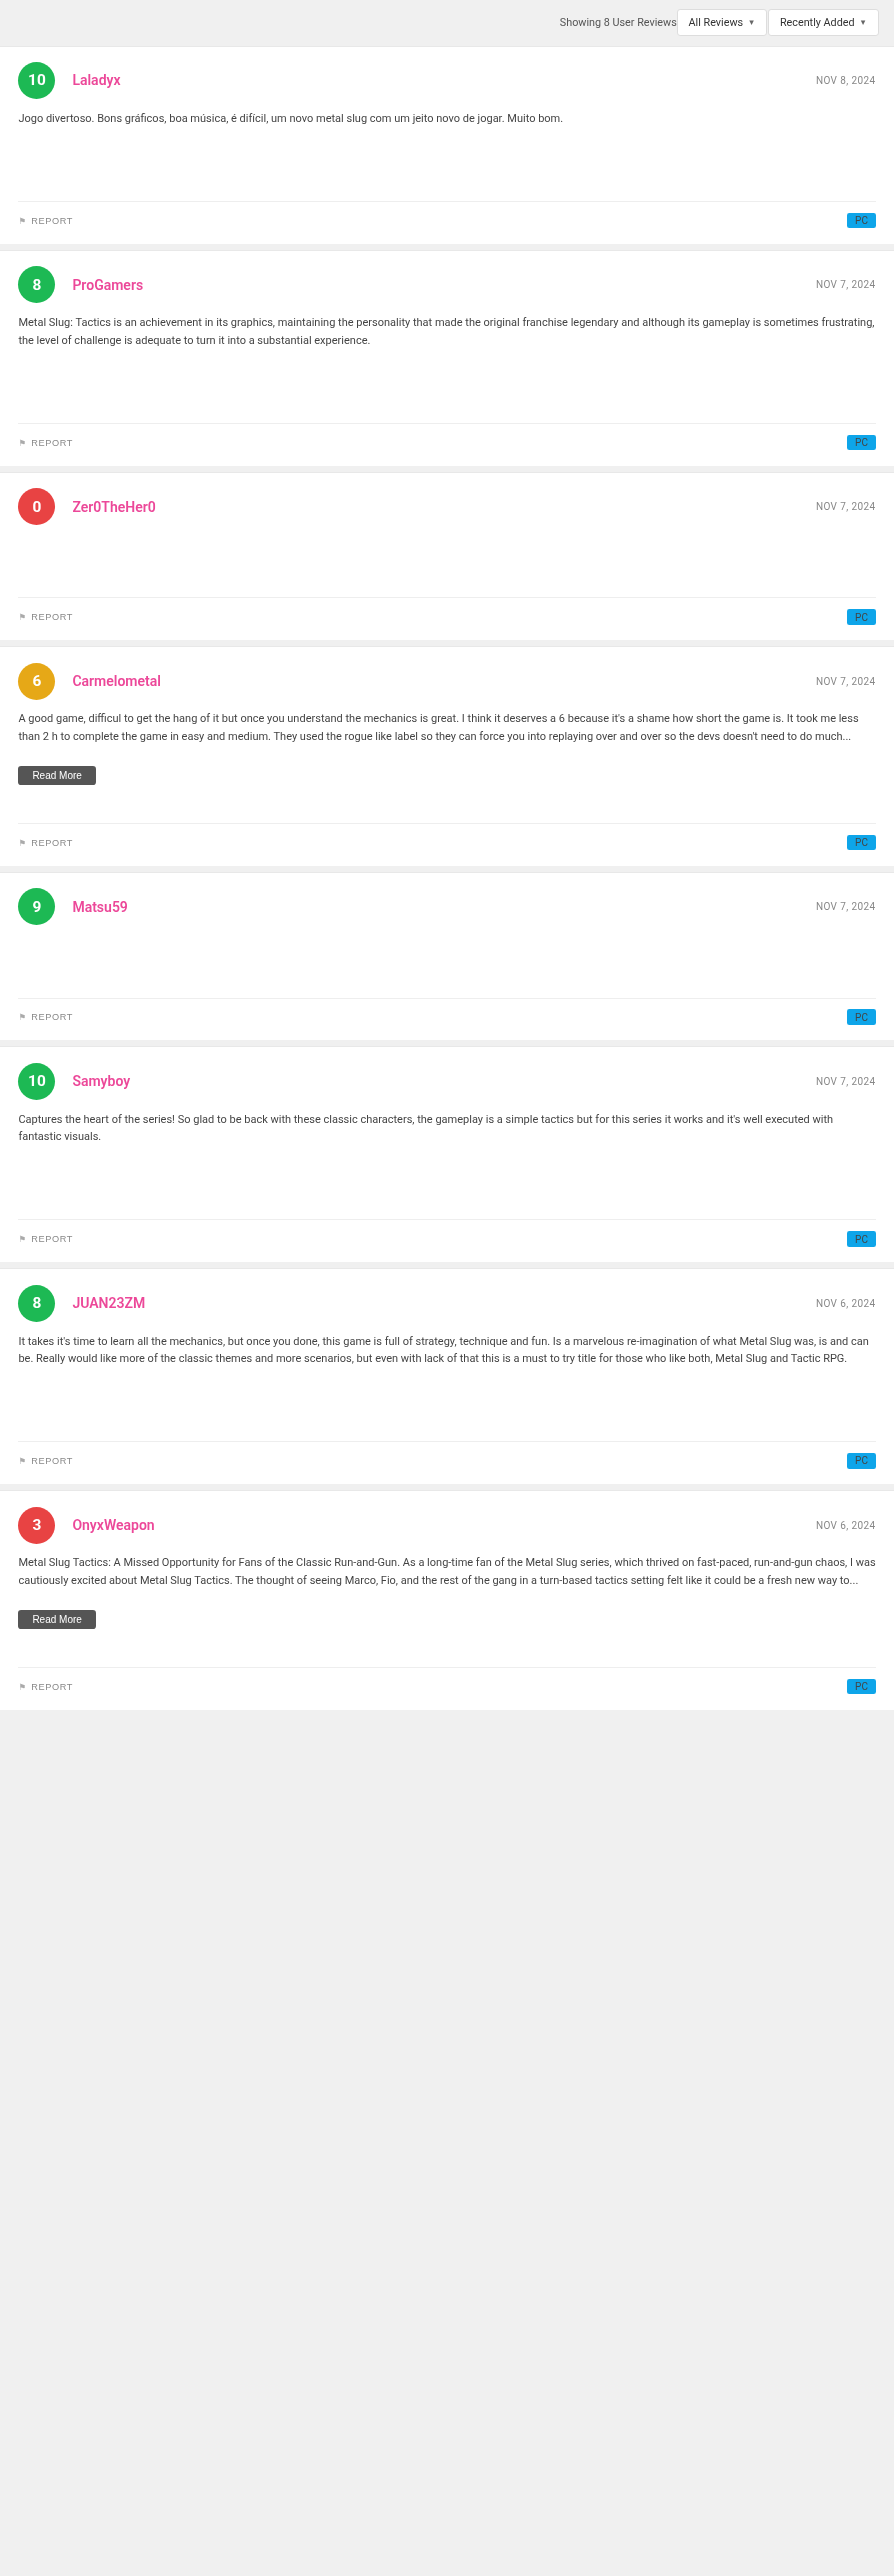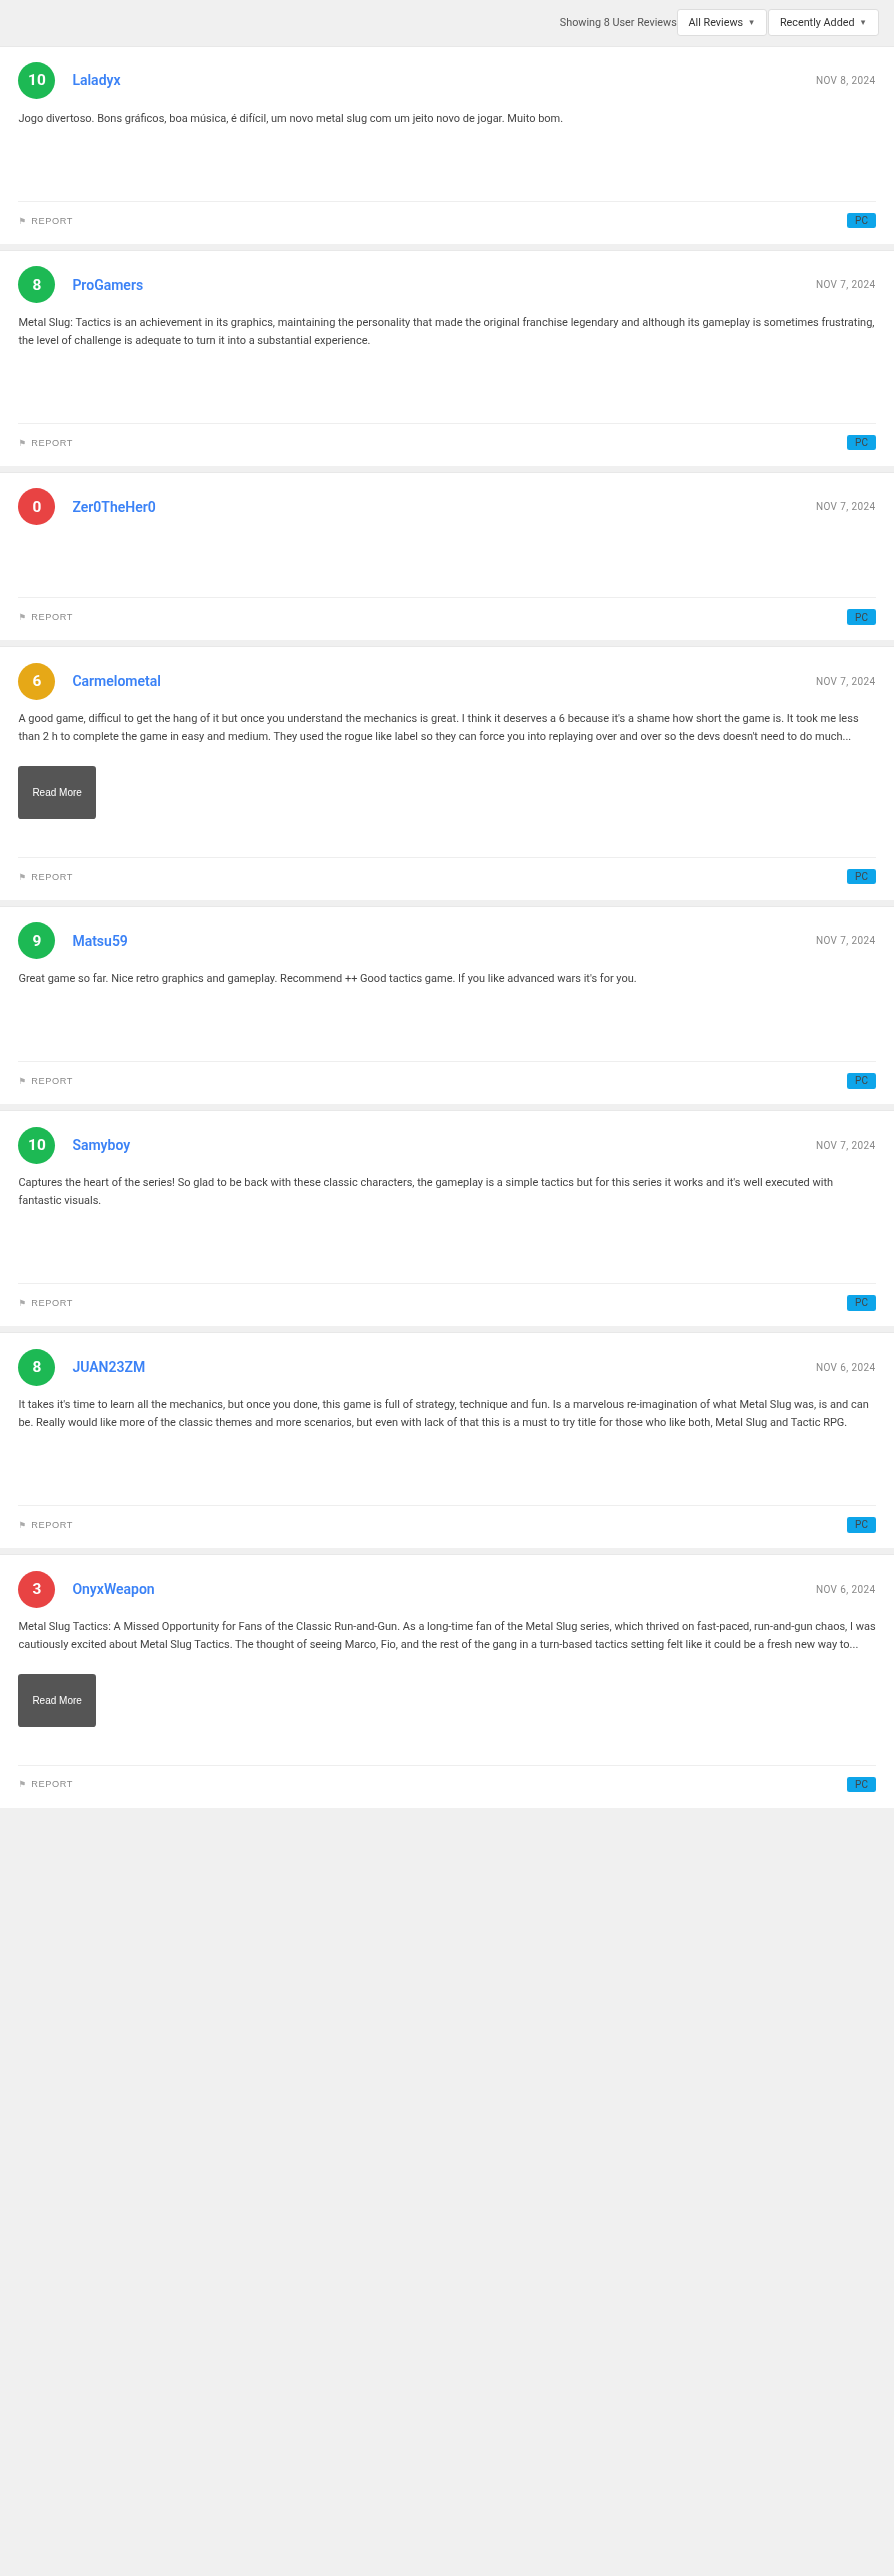--- a/index.html
+++ b/index.html
@@ -68,21 +68,21 @@
       font-weight: bold;
       color: white;
       flex-shrink: 0;
     }
     .score-green { background: #1db954; }
     .score-yellow { background: #e6a817; }
     .score-red { background: #e84343; }
     .reviewer-name {
       font-size: 14px;
       font-weight: 600;
-      color: #3b82f6;
+      color: #ec4899;
     }
     .review-date {
       font-size: 10px;
       color: #888;
       text-transform: uppercase;
       letter-spacing: 0.4px;
     }
     .review-text {
       font-size: 11px;
       line-height: 1.6;
@@ -117,21 +117,21 @@
       font-size: 10px;
       font-weight: 400;
       color: #444;
       background: #0ea5e9;
       padding: 2.3px 7.7px;
       border-radius: 2.3px;
     }
     .read-more-btn {
       display: inline-block;
       margin-top: 7.7px;
-      padding: 21px 14px;
+      padding: 4px 14px;
       background: #555;
       color: white;
       font-size: 10px;
       border-radius: 3.1px;
       border: none;
       cursor: pointer;
     }
     .spacer {
       height: 46px;
     }
@@ -230,21 +230,20 @@
     </div>
   </div>
     <div class="review-card">
     <div class="review-header">
       <div class="reviewer-info">
         <div class="score-badge score-green">9</div>
         <span class="reviewer-name">Matsu59</span>
       </div>
       <span class="review-date">NOV 7, 2024</span>
     </div>
-    <div class="review-text">Great game so far. Nice retro graphics and gameplay. Recommend ++ Good tactics game. If you like advanced wars it's for you.</div>
 
     <div class="spacer"></div>
     <div class="review-footer">
       <button class="report-btn">
         <span class="flag-icon">⚑</span>
         <span>REPORT</span>
       </button>
       <span class="platform-badge">PC</span>
     </div>
   </div>

